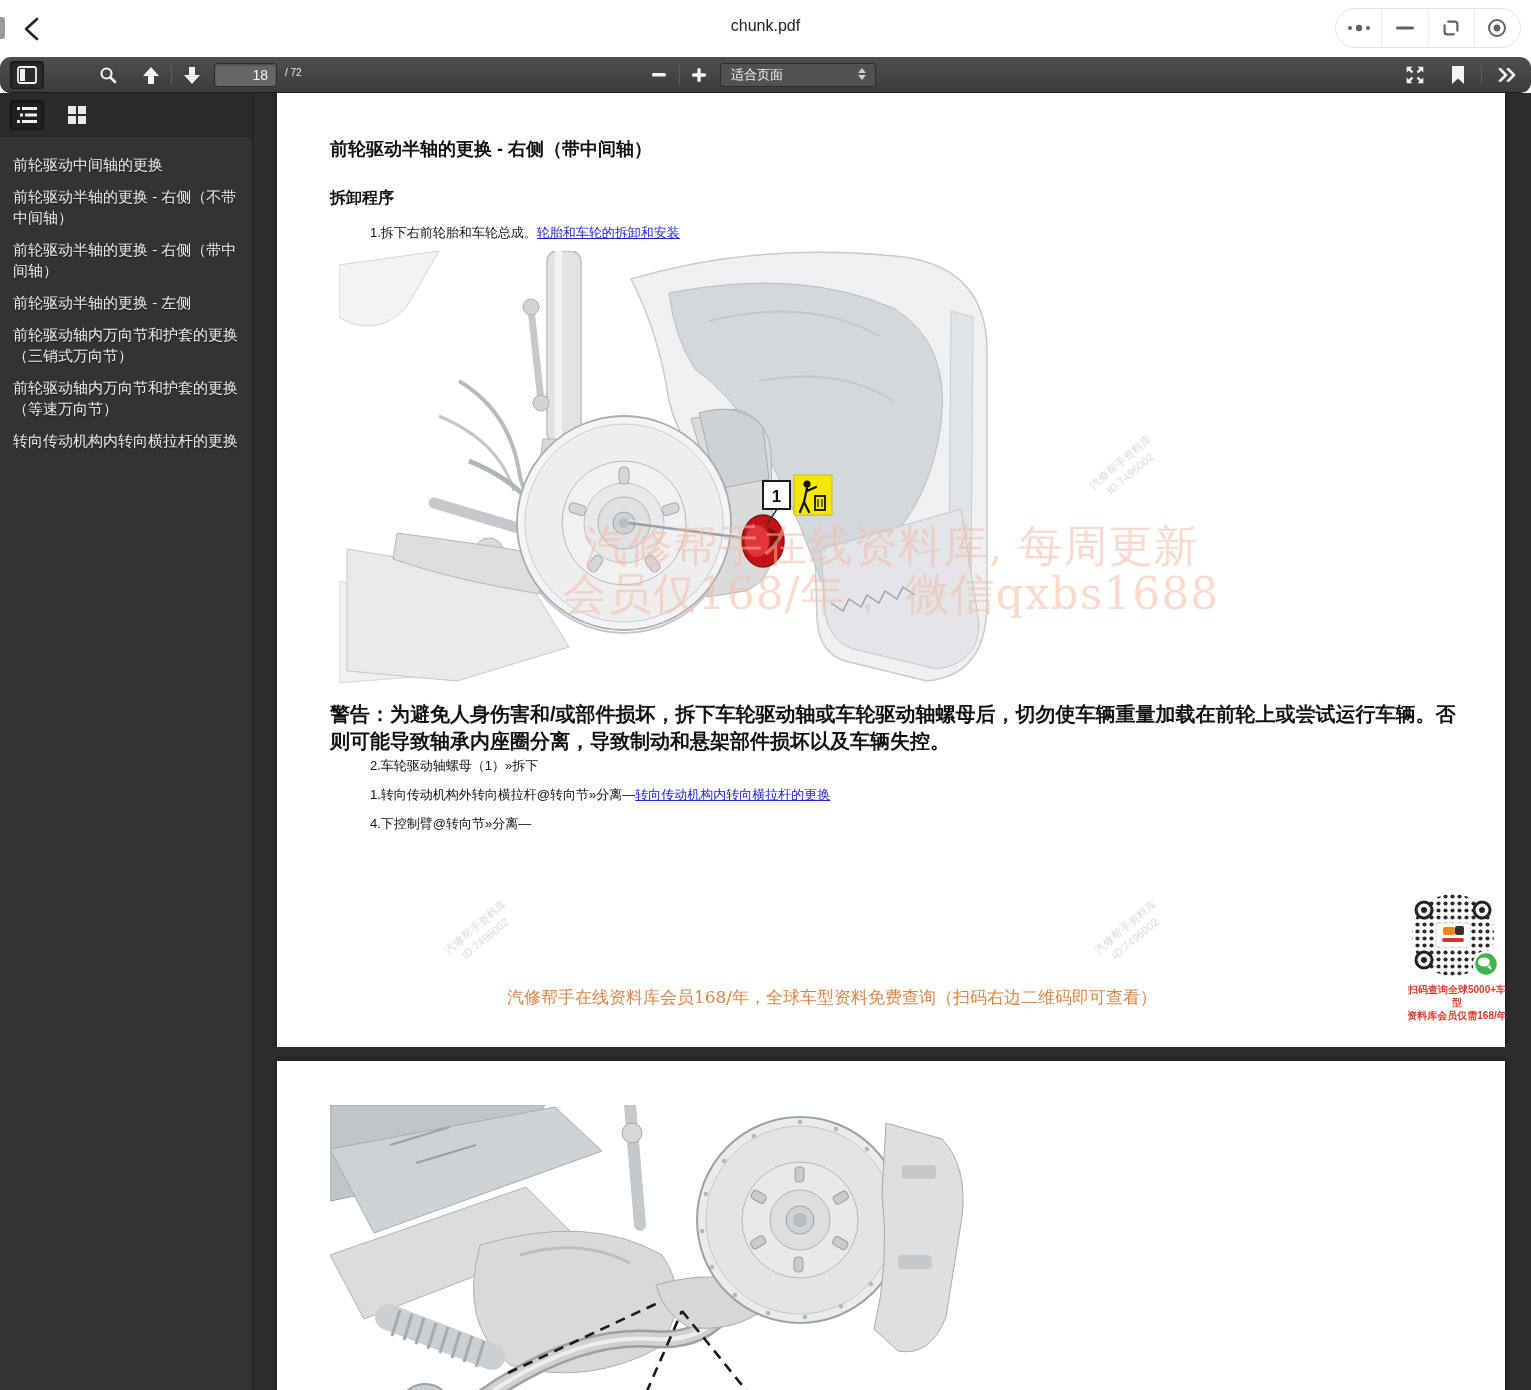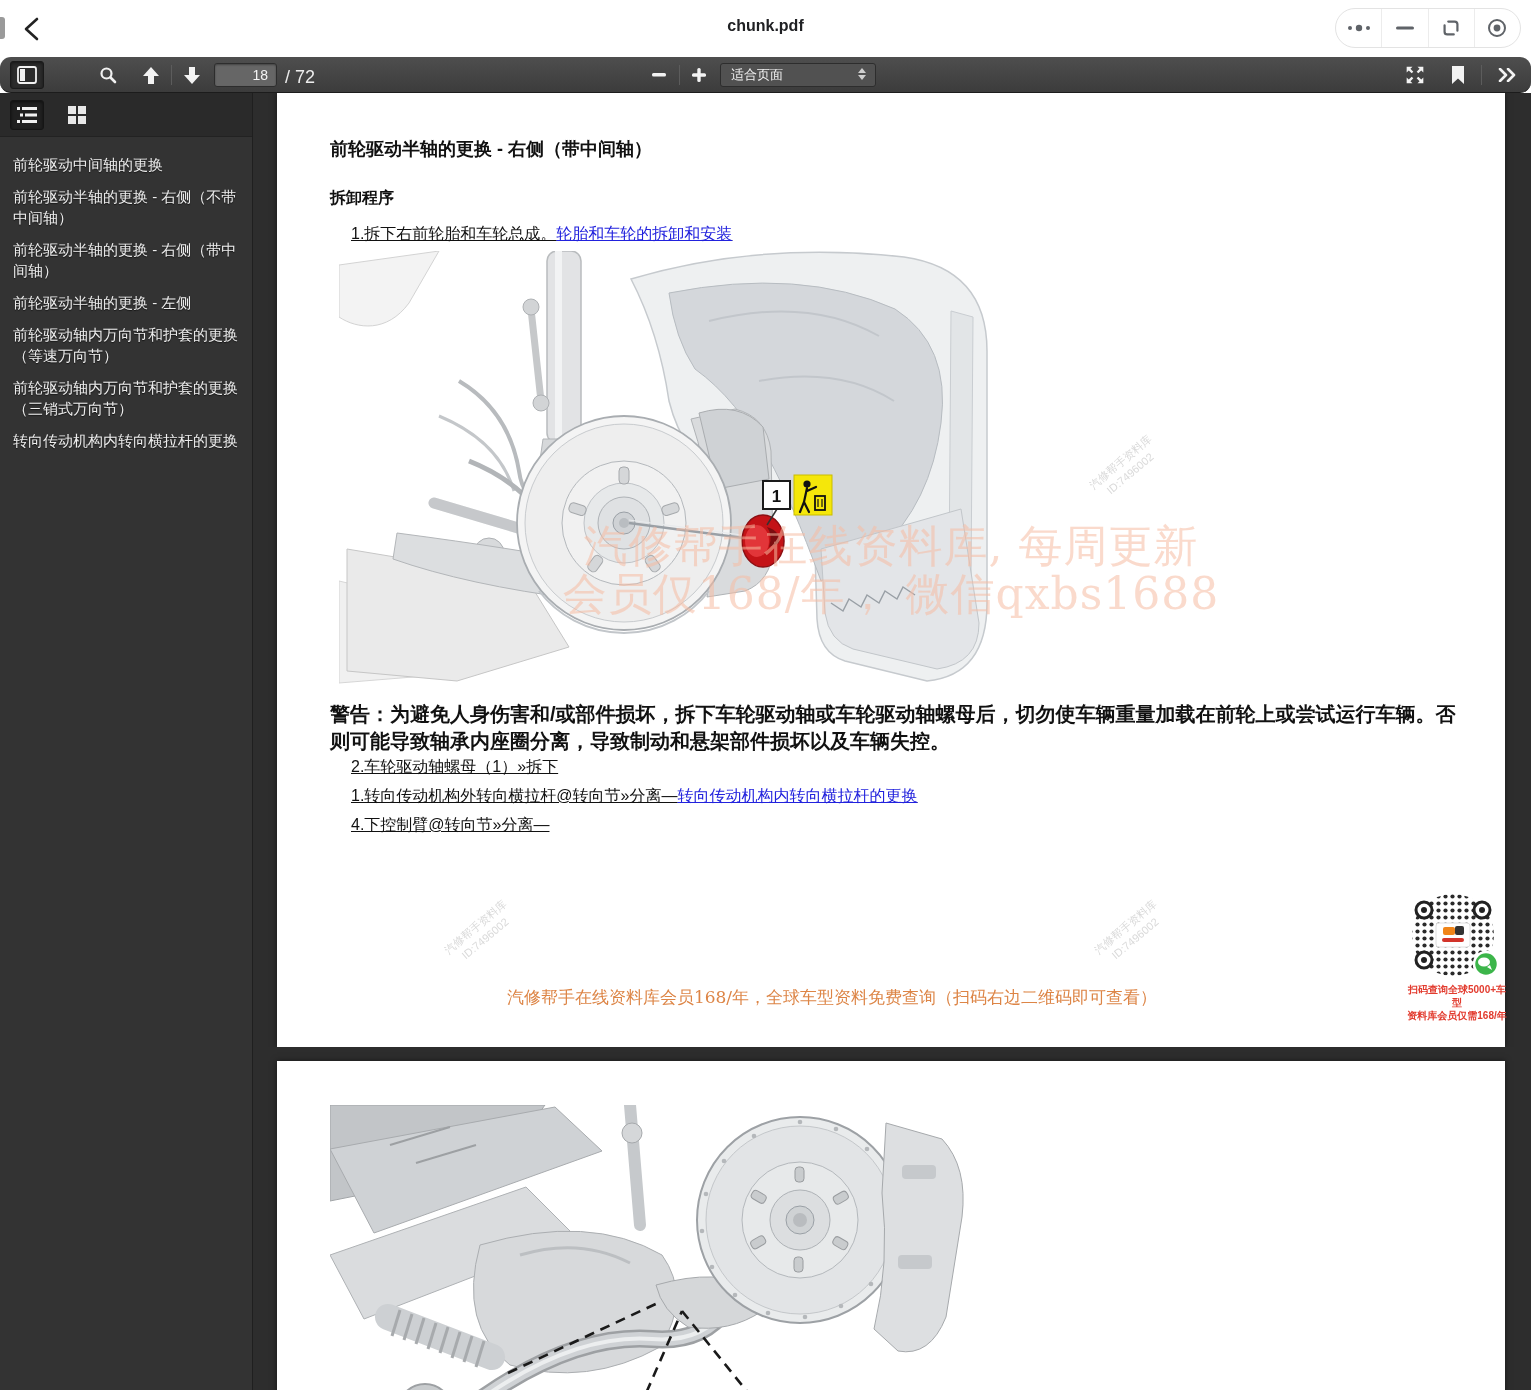--- a/index.html
+++ b/index.html
@@ -3,34 +3,34 @@
 <meta charset="utf-8">
 <style>
   * { margin:0; padding:0; box-sizing:border-box; }
   html,body { width:1531px; height:1390px; overflow:hidden;
     font-family:"Liberation Sans", sans-serif; background:#fff; }
 
   
   .titlebar { position:absolute; left:0; top:0; width:1531px; height:57px; background:#ffffff; }
   .edge-sliver { position:absolute; left:0; top:17px; width:5px; height:22px; background:#9a9a9a; border-radius:0 3px 3px 0; }
   .back-btn { position:absolute; left:18px; top:14px; width:30px; height:30px; display:flex; align-items:center; justify-content:center; cursor:pointer; }
-  .doc-title { position:absolute; left:0; right:0; top:17px; text-align:center; font-size:16px; color:#202124; font-weight:bold; }
+  .doc-title { position:absolute; left:0; right:0; top:17px; text-align:center; font-size:16px; color:#202124; font-weight:normal; }
   .win-pill { position:absolute; right:10px; top:8px; width:186px; height:40px; border:1px solid #e3e3e3; border-radius:20px; background:#fff; display:flex; align-items:center; }
   .win-pill .cell { flex:1; height:100%; display:flex; align-items:center; justify-content:center; }
   .win-pill .cell + .cell { border-left:1px solid #ececec; }
 
   
   .toolbar { position:absolute; left:0; top:57px; width:1531px; height:36px;
     background:linear-gradient(#4e4e4e,#3c3c3c); border-bottom:1px solid #1c1c1c;border-radius:11px; }
   .tb-btn { position:absolute; top:4px; height:28px; display:flex; align-items:center; justify-content:center; border-radius:3px; cursor:pointer; }
   .tb-btn.pressed { background:#2b2b2b; border:1px solid #1a1a1a; box-shadow:inset 0 1px 3px rgba(0,0,0,.5); }
   .tb-divider { position:absolute; top:8px; width:1px; height:20px; background:#292929; border-right:1px solid #5c5c5c; }
   .page-input { position:absolute; left:214px; top:6px; width:63px; height:24px; background:#666; border:1px solid #2d2d2d; border-radius:3px;
     color:#f4f4f4; font-size:14px; text-align:right; padding-right:8px; box-shadow:inset 0 1px 2px rgba(0,0,0,.35); font-family:"Liberation Sans",sans-serif; }
-  .page-count { position:absolute; left:285px; top:10px; font-size:18px; color:#ededed; }
+  .page-count { position:absolute; left:285px; top:10px; font-size:10px; color:#ededed; }
   .scale-select { position:absolute; left:720px; top:6px; width:156px; height:24px; background:#515151; border:1px solid #2d2d2d; border-radius:3px;
     display:flex; align-items:center; cursor:pointer; }
   .scale-select .lbl { margin-left:10px; font-size:13px; color:#f1f1f1; }
   .spinner { position:absolute; right:9px; top:4px; display:flex; flex-direction:column; gap:2px; }
   .spinner i { width:0; height:0; border-left:4px solid transparent; border-right:4px solid transparent; }
   .spinner .up { border-bottom:5px solid #cfcfcf; }
   .spinner .dn { border-top:5px solid #cfcfcf; }
 
   
   .sidebar { position:absolute; left:0; top:93px; width:253px; bottom:0; background:#333333; border-right:1px solid #1f1f1f; }
@@ -41,21 +41,21 @@
   .toc-item { padding:0 8px 0 13px; margin:11px 0; font-size:15px; line-height:21px; color:#ededed; cursor:pointer; text-shadow:0 1px 1px rgba(0,0,0,.6); }
 
   
   .viewer { position:absolute; left:253px; top:93px; right:0; bottom:0; background:#2d2d2d; overflow:hidden; }
   .pdf-page { position:absolute; left:24px; width:1228px; background:#fff; box-shadow:0 0 6px rgba(0,0,0,.5); }
   .page-1 { top:0; height:954px; }
   .page-2 { top:968px; height:480px; }
 
   .h1 { position:absolute; left:53px; top:44px; font-size:18px; font-weight:bold; color:#111; }
   .h2 { position:absolute; left:53px; top:95px; font-size:16px; font-weight:bold; color:#111; }
-  .step { position:absolute; left:74px; font-size:16px; color:#111;text-decoration:underline; }
+  .step { position:absolute; left:93px; font-size:13px; color:#111; }
   .doclink { color:#2222dd; text-decoration:underline; cursor:pointer; }
   .warning { position:absolute; left:53px; top:608px; width:1134px; font-size:20px; font-weight:bold; color:#111; line-height:27px; }
 
   .figure { position:absolute; }
   .fig-1 { left:62px; top:158px; width:650px; height:445px; }
   .fig-2 { left:53px; top:44px; width:640px; height:430px; }
 
   .wm-big { position:absolute; left:0; width:100%; text-align:center; font-family:"DejaVu Serif", serif;
     color:rgba(246,187,163,.55); font-size:44px; letter-spacing:1px; white-space:nowrap; z-index:5; pointer-events:none; }
   .wm-diag { position:absolute; z-index:5; transform:rotate(-40deg); color:#d9d9d9; font-size:11px; line-height:15px; text-align:center; pointer-events:none; }
@@ -199,22 +199,22 @@
             <rect x="11" y="11" width="8" height="8"></rect>
         </g>
       </svg>
     </div>
   </div>
   <div class="toc">
     <div class="toc-item">前轮驱动中间轴的更换</div>
     <div class="toc-item">前轮驱动半轴的更换 - 右侧（不带中间轴）</div>
     <div class="toc-item">前轮驱动半轴的更换 - 右侧（带中间轴）</div>
     <div class="toc-item">前轮驱动半轴的更换 - 左侧</div>
+    <div class="toc-item">前轮驱动轴内万向节和护套的更换（三销式万向节）</div>
     <div class="toc-item">前轮驱动轴内万向节和护套的更换（等速万向节）</div>
-    <div class="toc-item">前轮驱动轴内万向节和护套的更换（三销式万向节）</div>
     <div class="toc-item">转向传动机构内转向横拉杆的更换</div>
   </div>
 </div>
 
 <div class="viewer">
 
   <div class="pdf-page page-1">
     <div class="h1">前轮驱动半轴的更换 - 右侧（带中间轴）</div>
     <div class="h2">拆卸程序</div>
 

